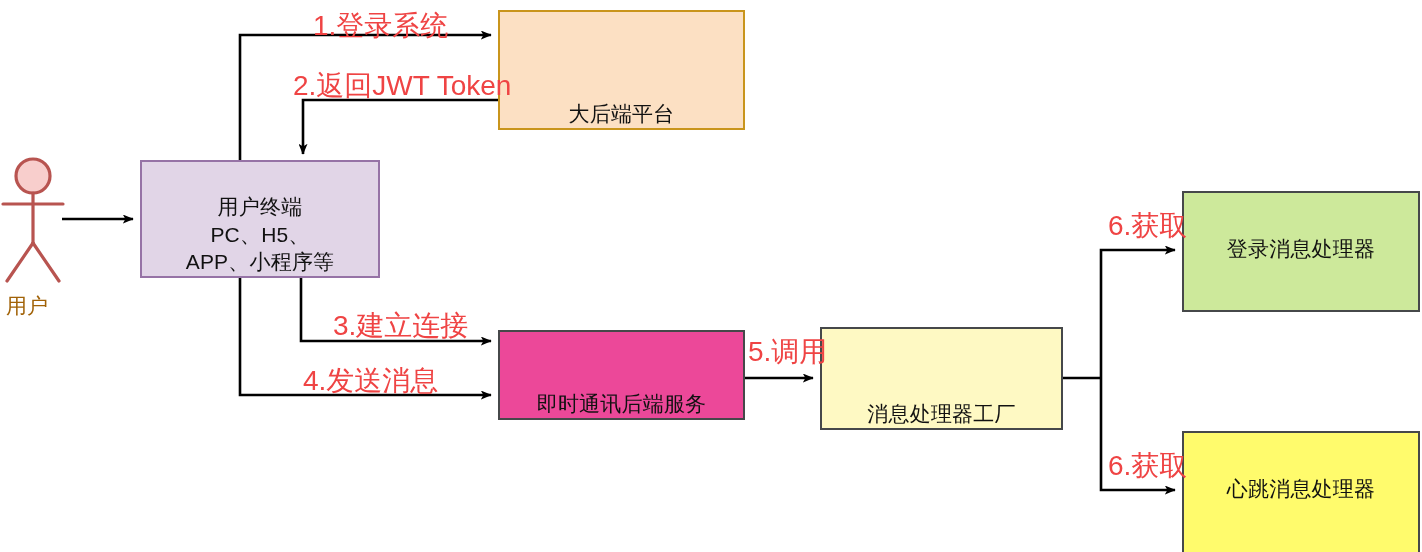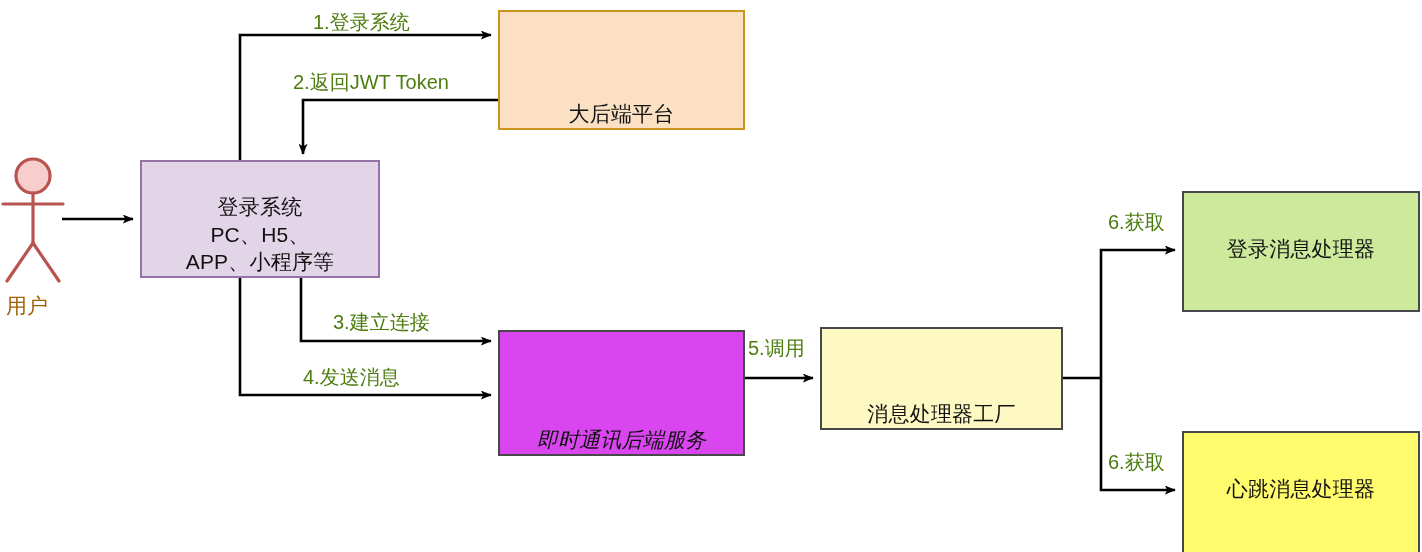--- a/index.html
+++ b/index.html
@@ -37,22 +37,22 @@
     line-height: 1.32;
     white-space: pre-line;
     letter-spacing: 0.2px;
   }
   .node-top-text {
     align-items: flex-start;
     padding-top: 42px;
   }
   .edge-label {
     position: absolute;
-    font-size: 20px;
-    color: #4d7c0f;
+    font-size: 28px;
+    color: #ef4444;
     white-space: nowrap;
     letter-spacing: 0px;
     line-height: 1;
     text-align: center;
   }
   .actor-label {
     position: absolute;
     font-size: 21px;
     color: #a16207;
     white-space: nowrap;
@@ -96,26 +96,26 @@
       <line x1="33" y1="243" x2="7" y2="281"></line>
       <line x1="33" y1="243" x2="59" y2="281"></line>
     </g>
   </svg>
 
   <div class="node-box" style="left:498px; top:10px; width:247px; height:120px; background:#FCE0C3; border:2.5px solid #C9951C;">
     <span>大后端平台</span>
   </div>
 
   <div class="node-box" style="left:140px; top:160px; width:240px; height:118px; background:#E1D5E7; border:2.5px solid #9673A6;">
-    <span>登录系统
+    <span>用户终端
 PC、H5、
 APP、小程序等</span>
   </div>
 
-  <div class="node-box" style="left:498px; top:330px; width:247px; height:126px; background:#d946ef; border:2.5px solid #46484A;font-style:italic;">
+  <div class="node-box" style="left:498px; top:330px; width:247px; height:90px; background:#ec4899; border:2.5px solid #46484A;">
     <span>即时通讯后端服务</span>
   </div>
 
   <div class="node-box" style="left:820px; top:327px; width:243px; height:103px; background:#fef9c3; border:2.5px solid #46484A;">
     <span>消息处理器工厂</span>
   </div>
 
   <div class="node-box node-top-text" style="left:1182px; top:191px; width:238px; height:121px; background:#CDE99B; border:2.5px solid #46484A;">
     <span>登录消息处理器</span>
   </div>

